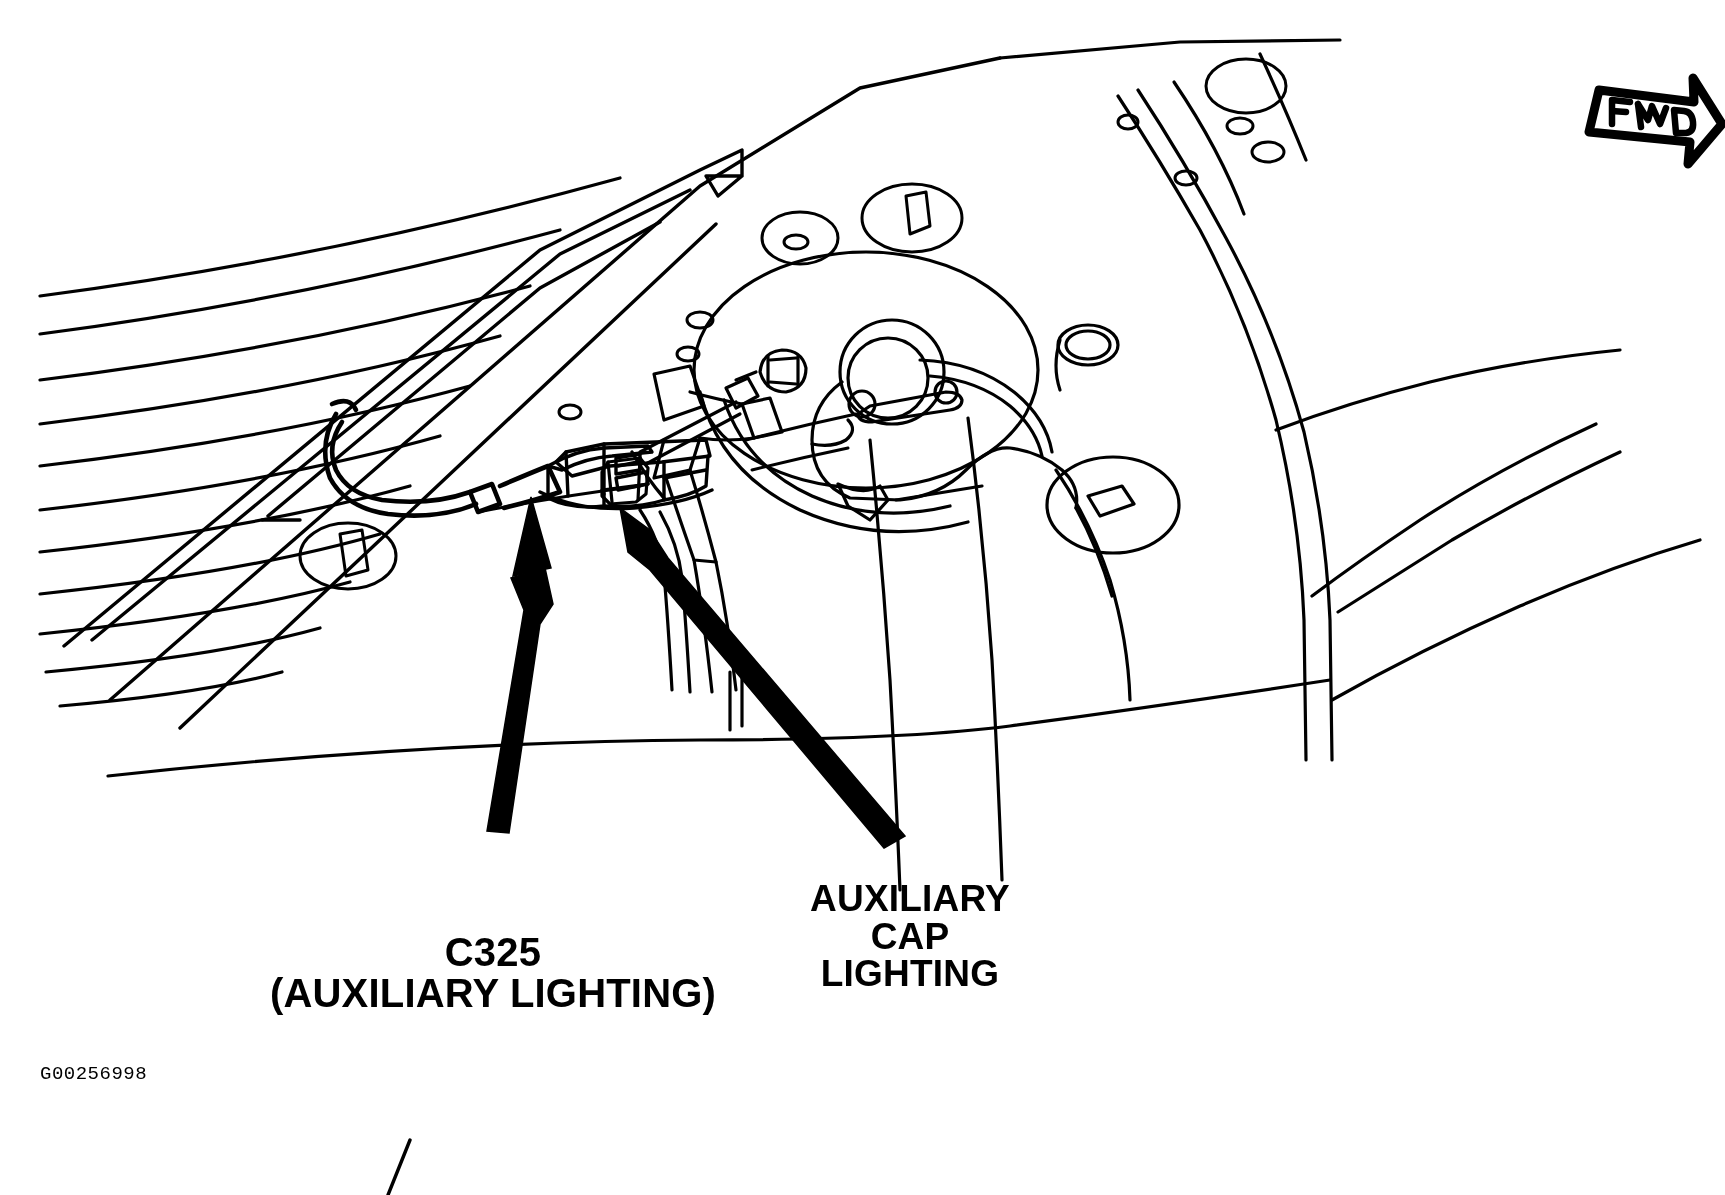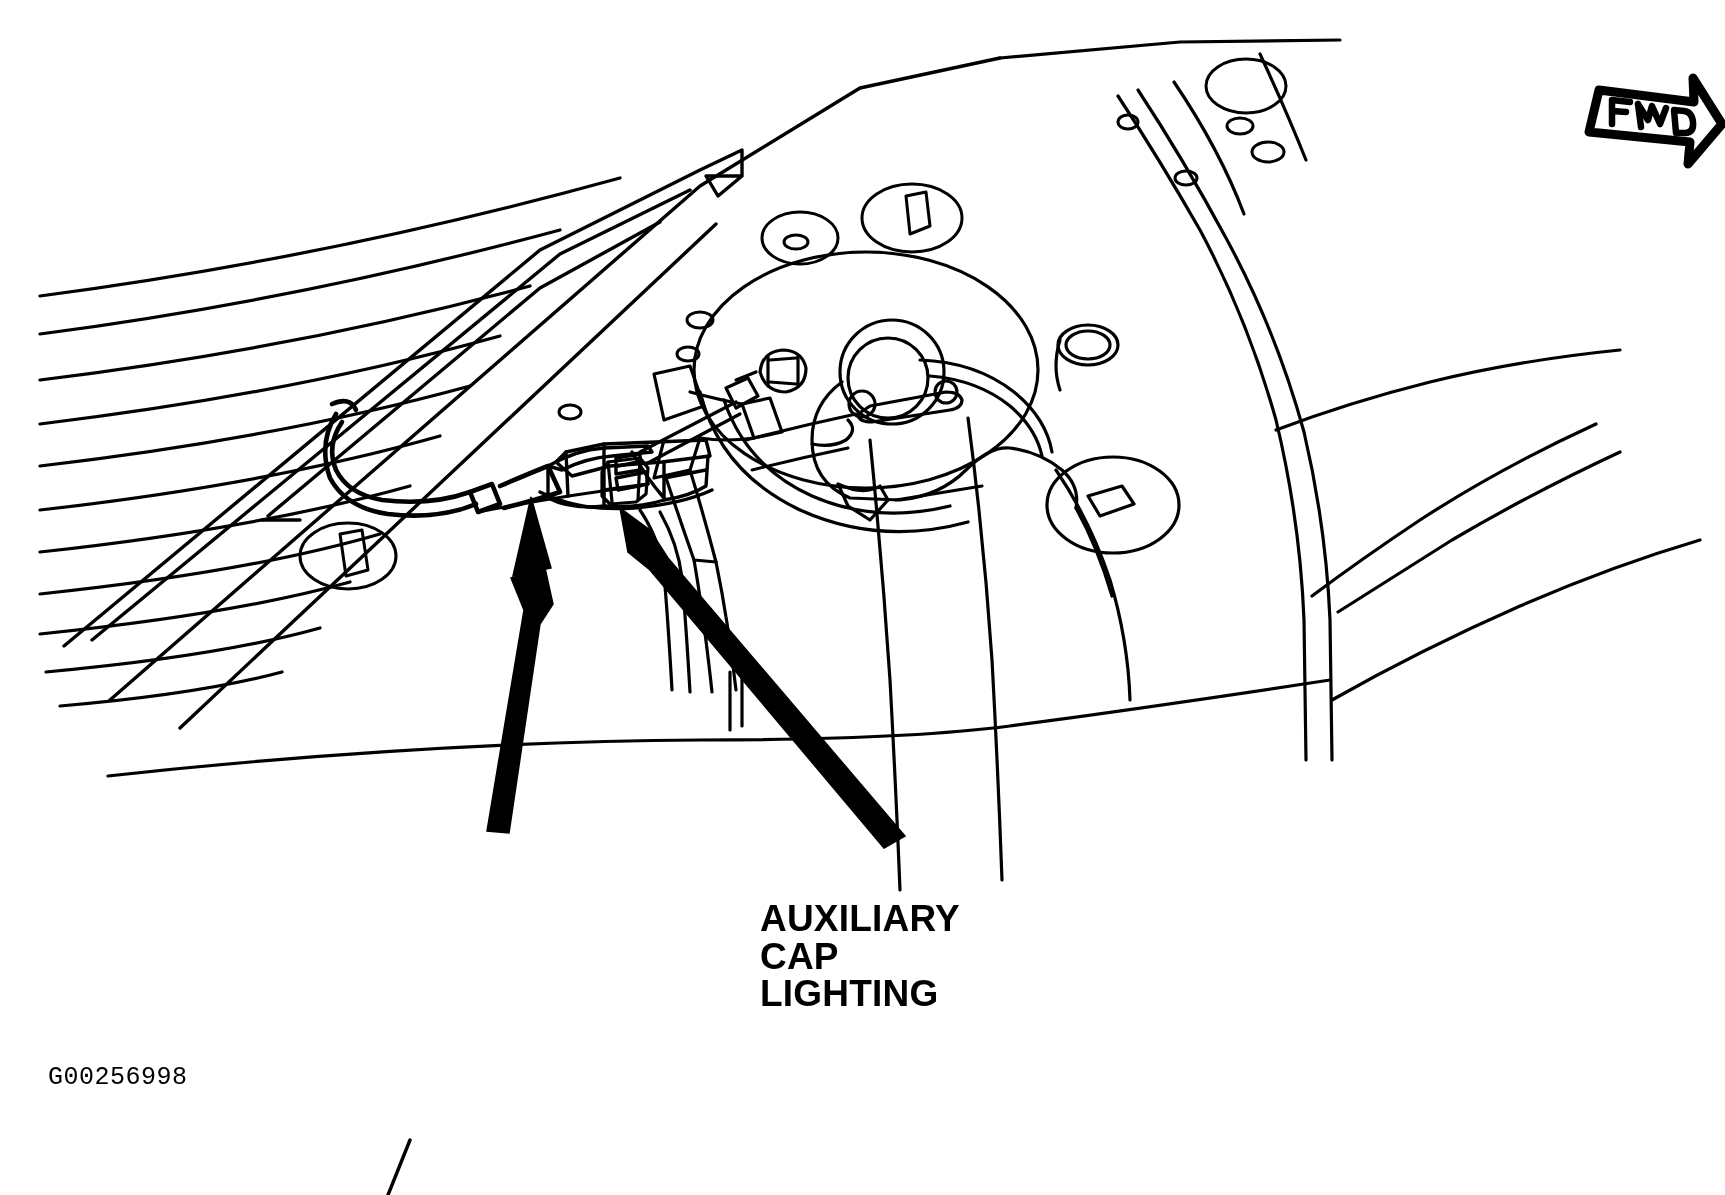--- a/index.html
+++ b/index.html
@@ -36,29 +36,30 @@
   }
   #label-c325 {
     left: 50%;
     top: 932px;
     transform: translateX(0);
     text-align: center;
   }
   #label-c325 .ln1 { font-size: 40px; }
   #label-c325 .ln2 { font-size: 40px; }
   #label-cap {
-    top: 900px;
+    top: 880px;
+    text-align: center;
     font-size: 37px;
   }
   #figure-code {
     position: absolute;
-    left: 48px;
+    left: 40px;
     top: 1063px;
     font-family: "Liberation Mono", monospace;
-    font-size: 25px;
+    font-size: 19px;
     font-weight: normal;
     color: #000000;
     letter-spacing: 0.5px;
   }
 </style>
 </head>
 <body>
 
 <div id="page">
 
@@ -236,20 +237,24 @@
       <path d="M1599 90 L 1694 102 L 1693 78 L 1722 124 L 1688 164 L 1690 142 L 1589 132 Z" fill="#ffffff" stroke="#000000" stroke-width="9" stroke-linejoin="round" stroke-linecap="round"></path>
       <g fill="none" stroke="#000000" stroke-width="6.5" stroke-linecap="round" stroke-linejoin="round">
         <path d="M1612 100 L 1612 124 M 1612 100 L 1630 102 M 1612 111 L 1626 112"></path>
         <path d="M1638 104 L 1641 127 M 1638 104 L 1648 120 L 1652 106 L 1660 124 L 1666 108"></path>
         <path d="M1674 110 L 1676 133 L 1686 133 Q 1694 132 1693 122 Q 1692 112 1684 111 Z"></path>
       </g>
     </g>
 
   </svg>
 
+  <div class="lbl" id="label-c325" style="left:268px; width:450px;">
+    <div class="ln1">C325</div>
+    <div class="ln2">(AUXILIARY LIGHTING)</div>
+  </div>
 
   <div class="lbl" id="label-cap" style="left:760px; width:300px;">
     <div>AUXILIARY</div>
     <div>CAP</div>
     <div>LIGHTING</div>
   </div>
 
   <div id="figure-code">G00256998</div>
 
 </div>

